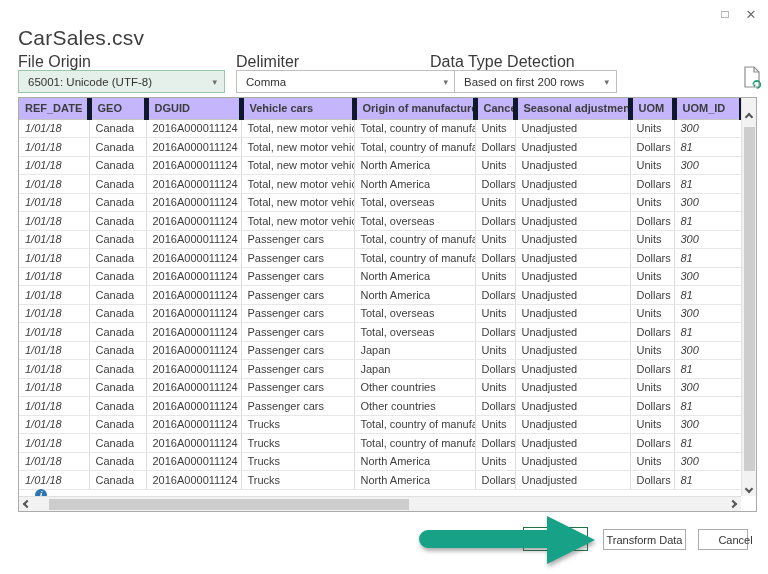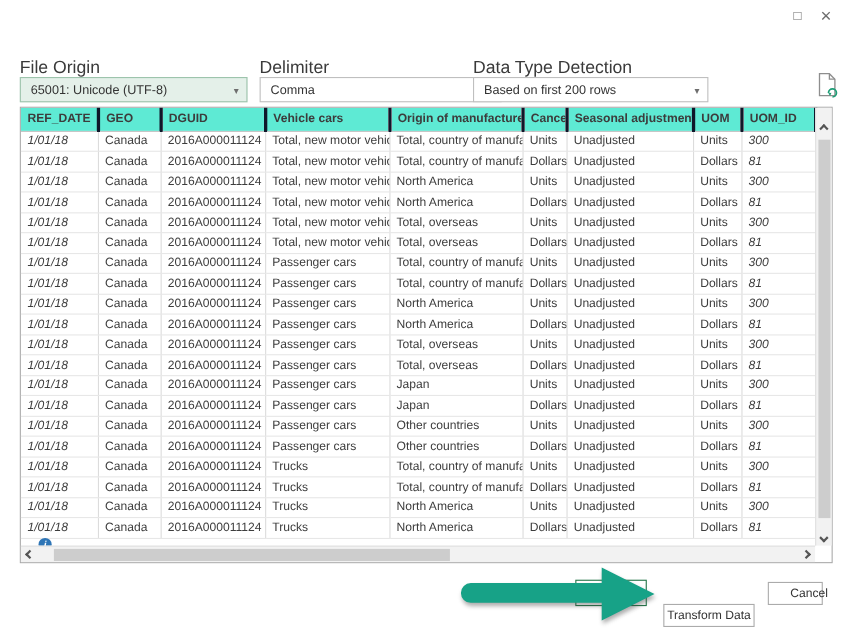--- a/index.html
+++ b/index.html
@@ -16,30 +16,30 @@
   
   .title { position:absolute; left:18px; top:26px; font-size:21px; color:#3f3f3f; letter-spacing:.2px; }
 
   
   .ctl-label { position:absolute; top:53px; font-size:16px; color:#3a3a3a; }
   .dropdown { position:absolute; top:70px; height:23px; border:1px solid #bfbfbf; background:#fff;
               font-size:11.5px; display:flex; align-items:center; padding:0 9px; color:#333; }
   .dropdown .dd-arrow { position:absolute; right:7px; top:6px; color:#6e6e6e; font-size:9px; }
   .dd-fileorigin { left:18px; width:207px; background:#e4f0e9; border-color:#9dc4ac; }
   .dd-delimiter { left:236px; width:220px; }
-  .dd-dtd { left:430px; width:214px; }
+  .dd-dtd { left:454px; width:163px; }
   .lab-fileorigin { left:18px; } .lab-delimiter { left:236px; } .lab-dtd { left:430px; }
 
   .refresh-icon { position:absolute; left:742px; top:66px; width:20px; height:24px; }
 
   
   .grid-wrap { position:absolute; left:18px; top:97px; width:739px; height:415px; border:1px solid #ababab; background:#fff; }
   table.grid { border-collapse:collapse; table-layout:fixed; width:722px; font-size:11px; }
-  table.grid th { background:#5eead4; color:#3c3c3c; font-weight:bold; height:21px; padding:2px 6px;
-                  border-right:3px solid #0f172a; border-bottom:1px solid #c6c6c6; text-align:left; white-space:nowrap; overflow:hidden; }
+  table.grid th { background:#c4b5fd; color:#3c3c3c; font-weight:bold; height:21px; padding:2px 6px;
+                  border-right:5px solid #0f172a; border-bottom:1px solid #c6c6c6; text-align:left; white-space:nowrap; overflow:hidden; }
   table.grid td { height:18.5px; padding:1px 6px; border-right:1px solid #dcdcdc; border-bottom:1px solid #e7e7e7;
                   white-space:nowrap; overflow:hidden; color:#3d3d3d; }
   th.h2, th.h3, th.h4 { text-align:center; }
   td.c0, td.c8 { font-style:italic; }
 
   
   .vscroll { position:absolute; top:0; right:0; bottom:15px; width:15px; background:#f2f2f2; border-left:1px solid #e0e0e0; }
   .vthumb { position:absolute; left:2px; top:29px; width:11px; height:344px; background:#cdcdcd; }
   .chev { display:inline-block; width:6px; height:6px; border-left:2px solid #555; border-bottom:2px solid #555; }
   .v-up   { position:absolute; top:16px; left:4px; transform:rotate(135deg); }
@@ -53,36 +53,37 @@
 
   
   .hscroll { position:absolute; left:0; right:15px; bottom:0; height:15px; background:#f2f2f2; border-top:1px solid #e0e0e0; z-index:2; }
   .hthumb { position:absolute; left:30px; top:2px; width:360px; height:11px; background:#cdcdcd; }
   .h-left  { position:absolute; left:5px; top:4px; transform:rotate(45deg); }
   .h-right { position:absolute; right:5px; top:4px; transform:rotate(225deg); }
 
   
   .btn { position:absolute; top:529px; height:21px; background:#fff; border:1px solid #ababab; font-size:11px; color:#333;
          font-family:"Liberation Sans", sans-serif; display:flex; align-items:center; justify-content:center; }
-  .btn-transform { left:603px; width:83px;margin-top:20px; }
+  .btn-transform { left:603px; width:83px; }
   .btn-cancel { left:698px; width:50px;padding-left:25px; }
   .btn-load-hidden { left:523px; top:527px; width:65px; height:24px; border:1px solid #217346; z-index:0; }
 
   
   .callout-arrow { position:absolute; left:417px; top:513px; width:180px; height:56px; z-index:3;
                    filter:drop-shadow(1px 3px 2px rgba(70,70,70,.45)); }
 </style>
 </head>
 <body>
 
 <div class="screen">
 
   <div class="win-btn win-max">□</div>
   <div class="win-btn win-close">✕</div>
 
+  <div class="title">CarSales.csv</div>
 
   <div class="ctl-label lab-fileorigin">File Origin</div>
   <div class="ctl-label lab-delimiter">Delimiter</div>
   <div class="ctl-label lab-dtd">Data Type Detection</div>
 
   <div class="dropdown dd-fileorigin">
     <span>65001: Unicode (UTF-8)</span>
     <span class="dd-arrow">▾</span>
   </div>
   <div class="dropdown dd-delimiter">

